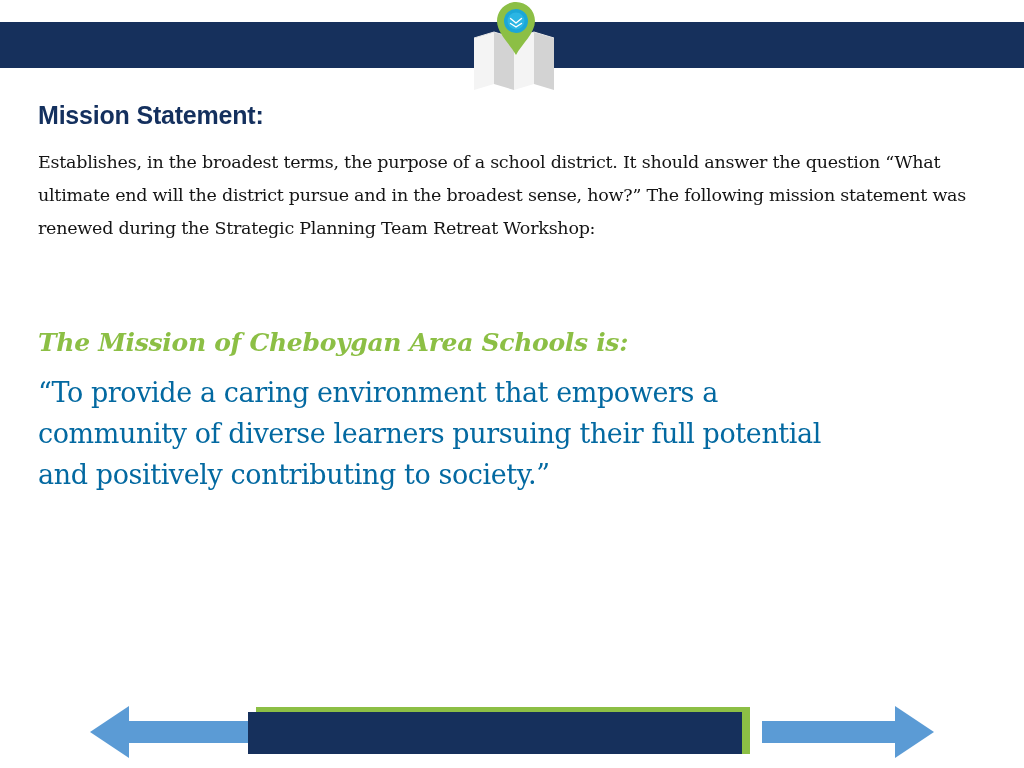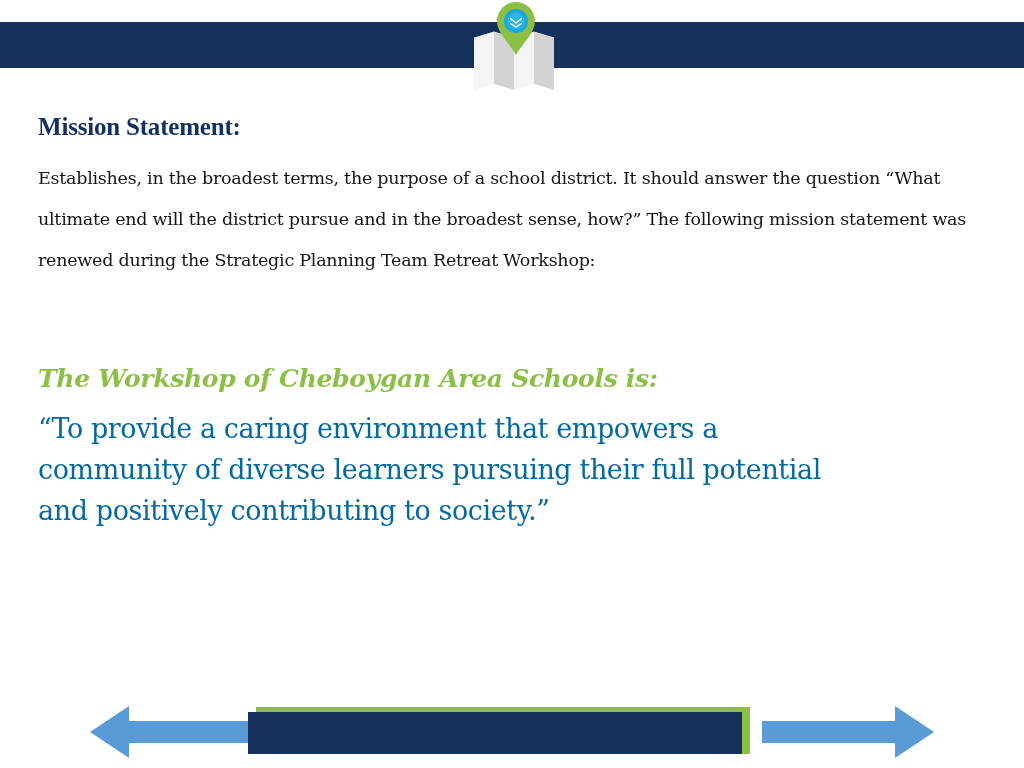--- a/index.html
+++ b/index.html
@@ -39,34 +39,34 @@
 
   
   .content {
     position: absolute;
     left: 38px;
     top: 96px;
     width: 950px;
   }
 
   .section-title {
-    font-family: Liberation Serif, serif;
+    font-family: Liberation Sans, sans-serif;
     font-weight: bold;
     font-size: 25px;
     color: #14305e;
     letter-spacing: -0.2px;
-    margin: 16px 0 16px 0;
+    margin: 4px 0 16px 0;
     line-height: 1.2;
   }
 
   .body-copy {
     font-family: "DejaVu Serif", "Liberation Serif", serif;
     font-size: 17.5px;
     color: #141414;
-    line-height: 41px;
+    line-height: 33px;
     margin: 0;
     width: 930px;
     letter-spacing: -0.25px;
   }
 
   .mission-lead {
     font-family: "DejaVu Serif", "Liberation Serif", serif;
     font-weight: bold;
     font-style: italic;
     font-size: 25px;
@@ -122,21 +122,21 @@
     </g>
   </svg>
 </div>
 
 <div class="content">
 
   <h1 class="section-title">Mission Statement:</h1>
 
   <p class="body-copy">Establishes, in the broadest terms, the purpose of a school district. It should answer the question “What ultimate end will the district pursue and in the broadest sense, how?” The following mission statement was renewed during the Strategic Planning Team Retreat Workshop:</p>
 
-  <h2 class="mission-lead">The Workshop of Cheboygan Area Schools is:</h2>
+  <h2 class="mission-lead">The Mission of Cheboygan Area Schools is:</h2>
 
   <p class="mission-quote">“To provide a caring environment that empowers a community of diverse learners pursuing their full potential and positively contributing to society.”</p>
 
 </div>
 
 <div class="footer">
   <svg width="1024" height="72" viewBox="0 0 1024 72" xmlns="http://www.w3.org/2000/svg">
 
     <g>
       <polygon points="90,36 129,10 129,25 262,25 262,47 129,47 129,62" fill="#5b9bd5"></polygon>

